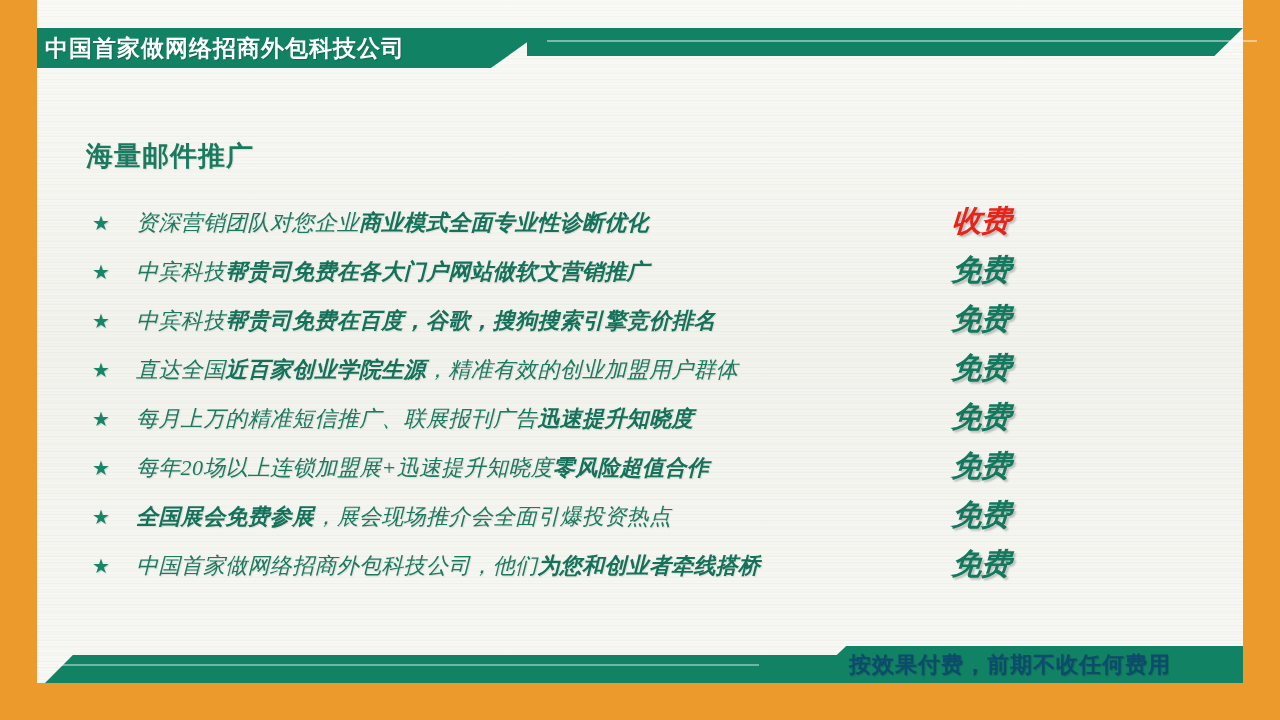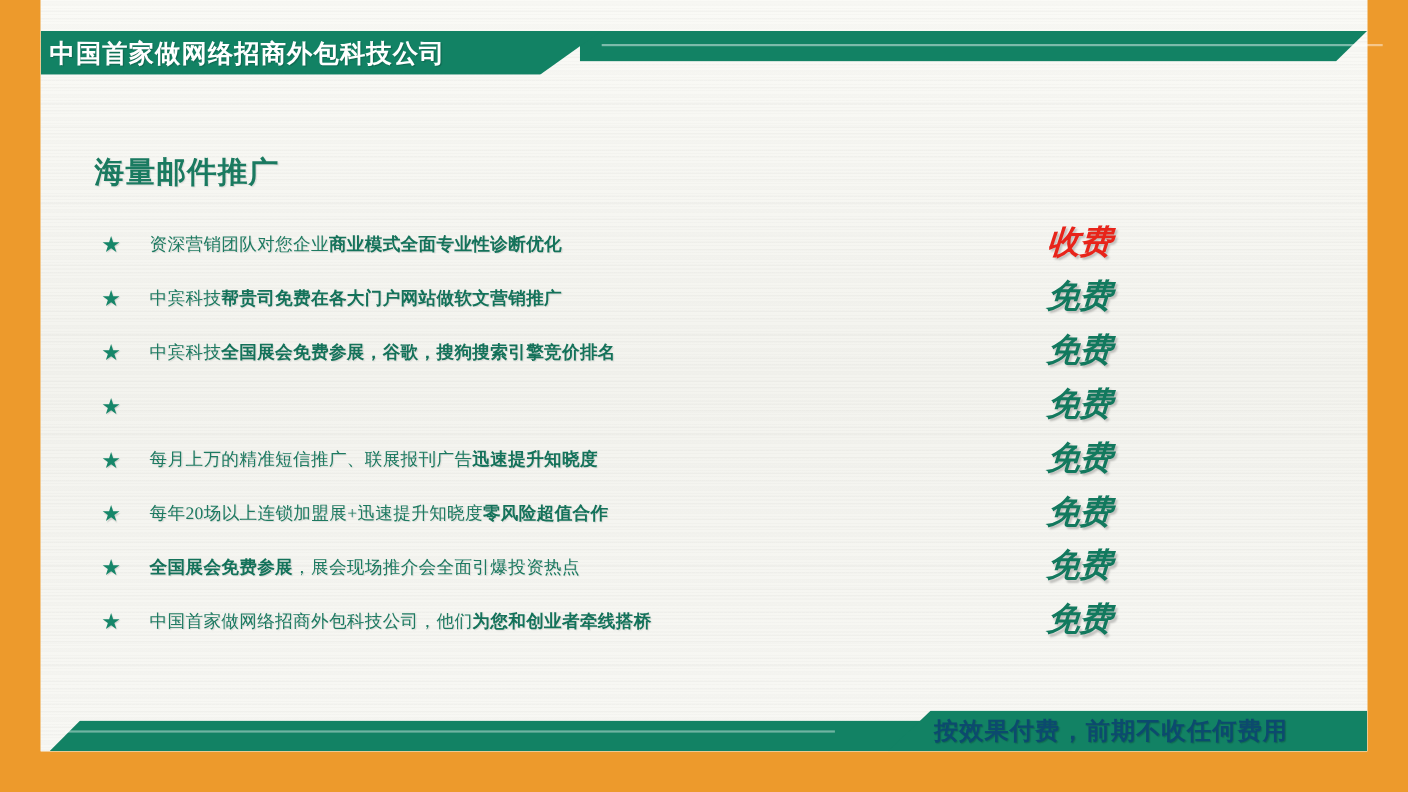--- a/index.html
+++ b/index.html
@@ -127,26 +127,27 @@
     width: 26px;
     min-width: 26px;
     font-size: 20px;
     color: #168669;
     line-height: 1;
     text-align: left;
     text-shadow: 1px 1px 1px rgba(0,0,0,0.14);
   }
   .bullet-text {
     margin-left: 18px;
-    font-size: 16px;
+    font-size: 22px;
     color: #1D7A61;
     white-space: nowrap;
     letter-spacing: 0.3px;
     font-family: "Liberation Serif", "DejaVu Serif", serif;
     text-shadow: 1px 1px 1px rgba(0,0,0,0.10);
+    font-style: italic;
   }
   .bullet-text .em {
     font-weight: bold;
     color: #14725A;
   }
 
   
   #fee-column {
     position: absolute;
     left: 952px;
@@ -242,24 +243,25 @@
       <div class="bullet-row">
         <span class="star-icon">★</span>
         <span class="bullet-text"><span>资深营销团队对您企业</span><span class="em">商业模式全面专业性诊断优化</span><span></span></span>
       </div>
       <div class="bullet-row">
         <span class="star-icon">★</span>
         <span class="bullet-text"><span>中宾科技</span><span class="em">帮贵司免费在各大门户网站做软文营销推广</span><span></span></span>
       </div>
       <div class="bullet-row">
         <span class="star-icon">★</span>
-        <span class="bullet-text"><span>中宾科技</span><span class="em">全国展会免费参展，谷歌，搜狗搜索引擎竞价排名</span><span></span></span>
-      </div>
-      <div class="bullet-row">
-        <span class="star-icon">★</span>
+        <span class="bullet-text"><span>中宾科技</span><span class="em">帮贵司免费在百度，谷歌，搜狗搜索引擎竞价排名</span><span></span></span>
+      </div>
+      <div class="bullet-row">
+        <span class="star-icon">★</span>
+        <span class="bullet-text"><span>直达全国</span><span class="em">近百家创业学院生源</span><span>，精准有效的创业加盟用户群体</span></span>
       </div>
       <div class="bullet-row">
         <span class="star-icon">★</span>
         <span class="bullet-text"><span>每月上万的精准短信推广、联展报刊广告</span><span class="em">迅速提升知晓度</span><span></span></span>
       </div>
       <div class="bullet-row">
         <span class="star-icon">★</span>
         <span class="bullet-text"><span>每年20场以上连锁加盟展+迅速提升知晓度</span><span class="em">零风险超值合作</span><span></span></span>
       </div>
       <div class="bullet-row">

